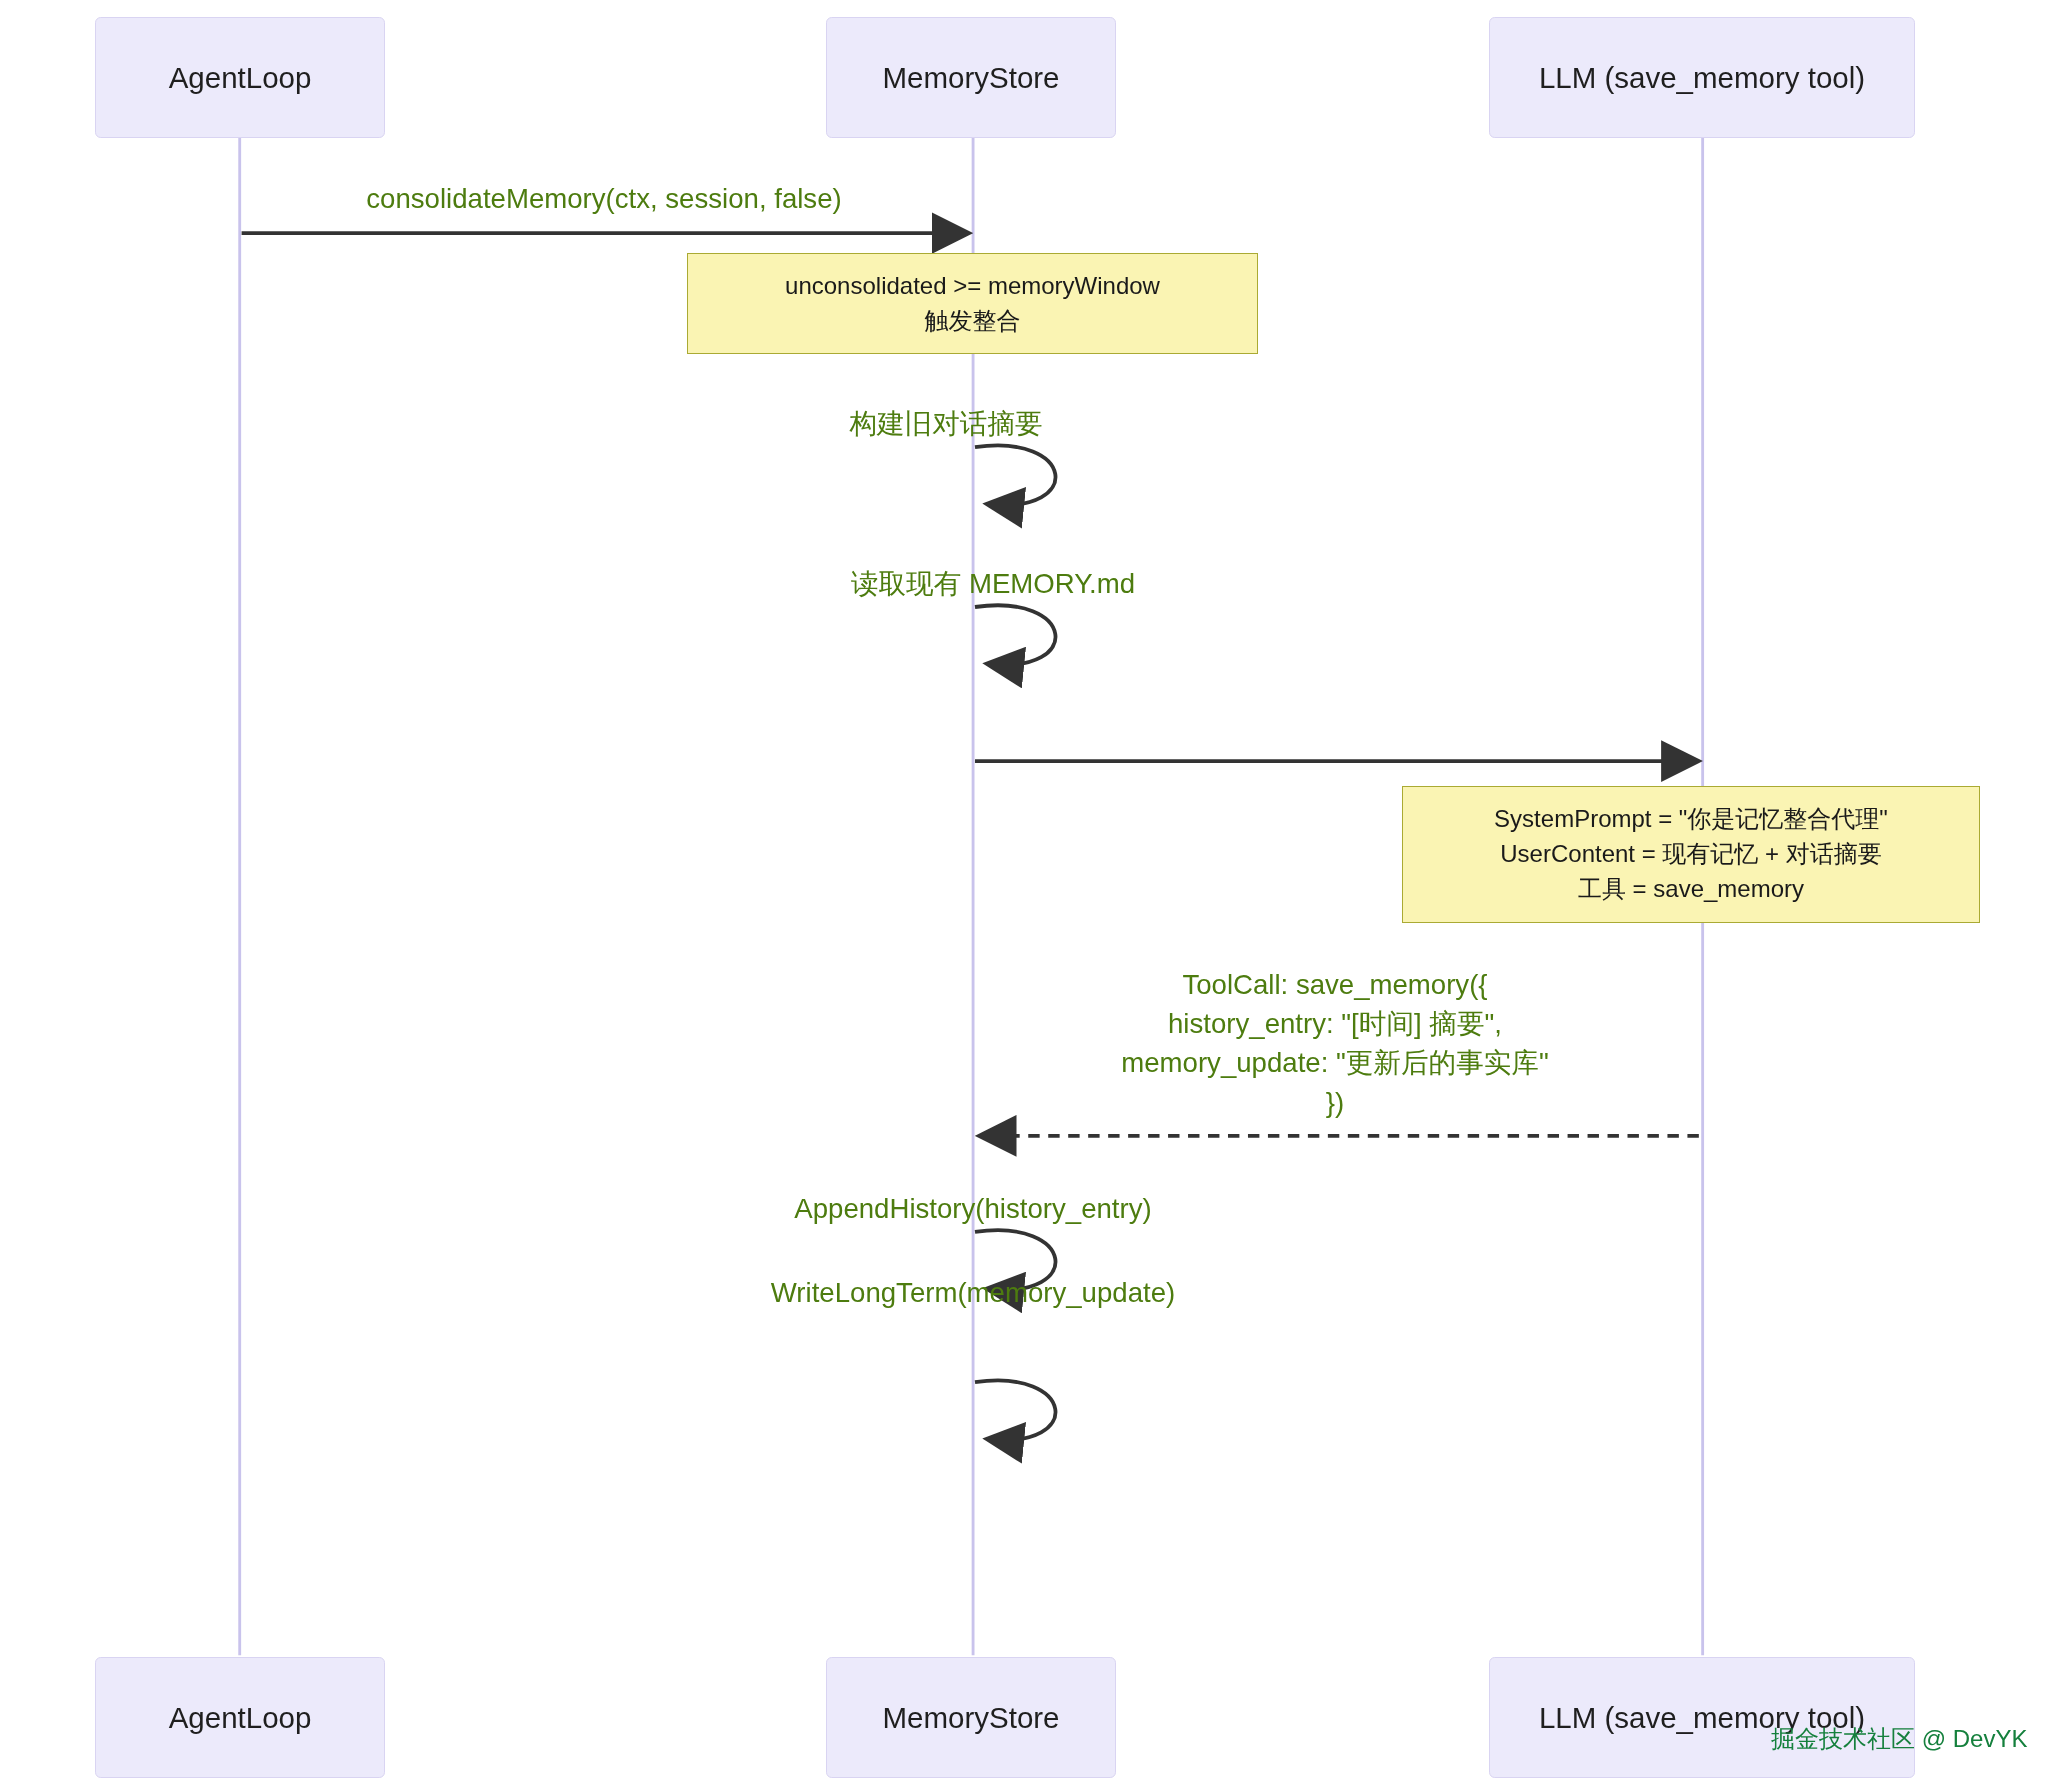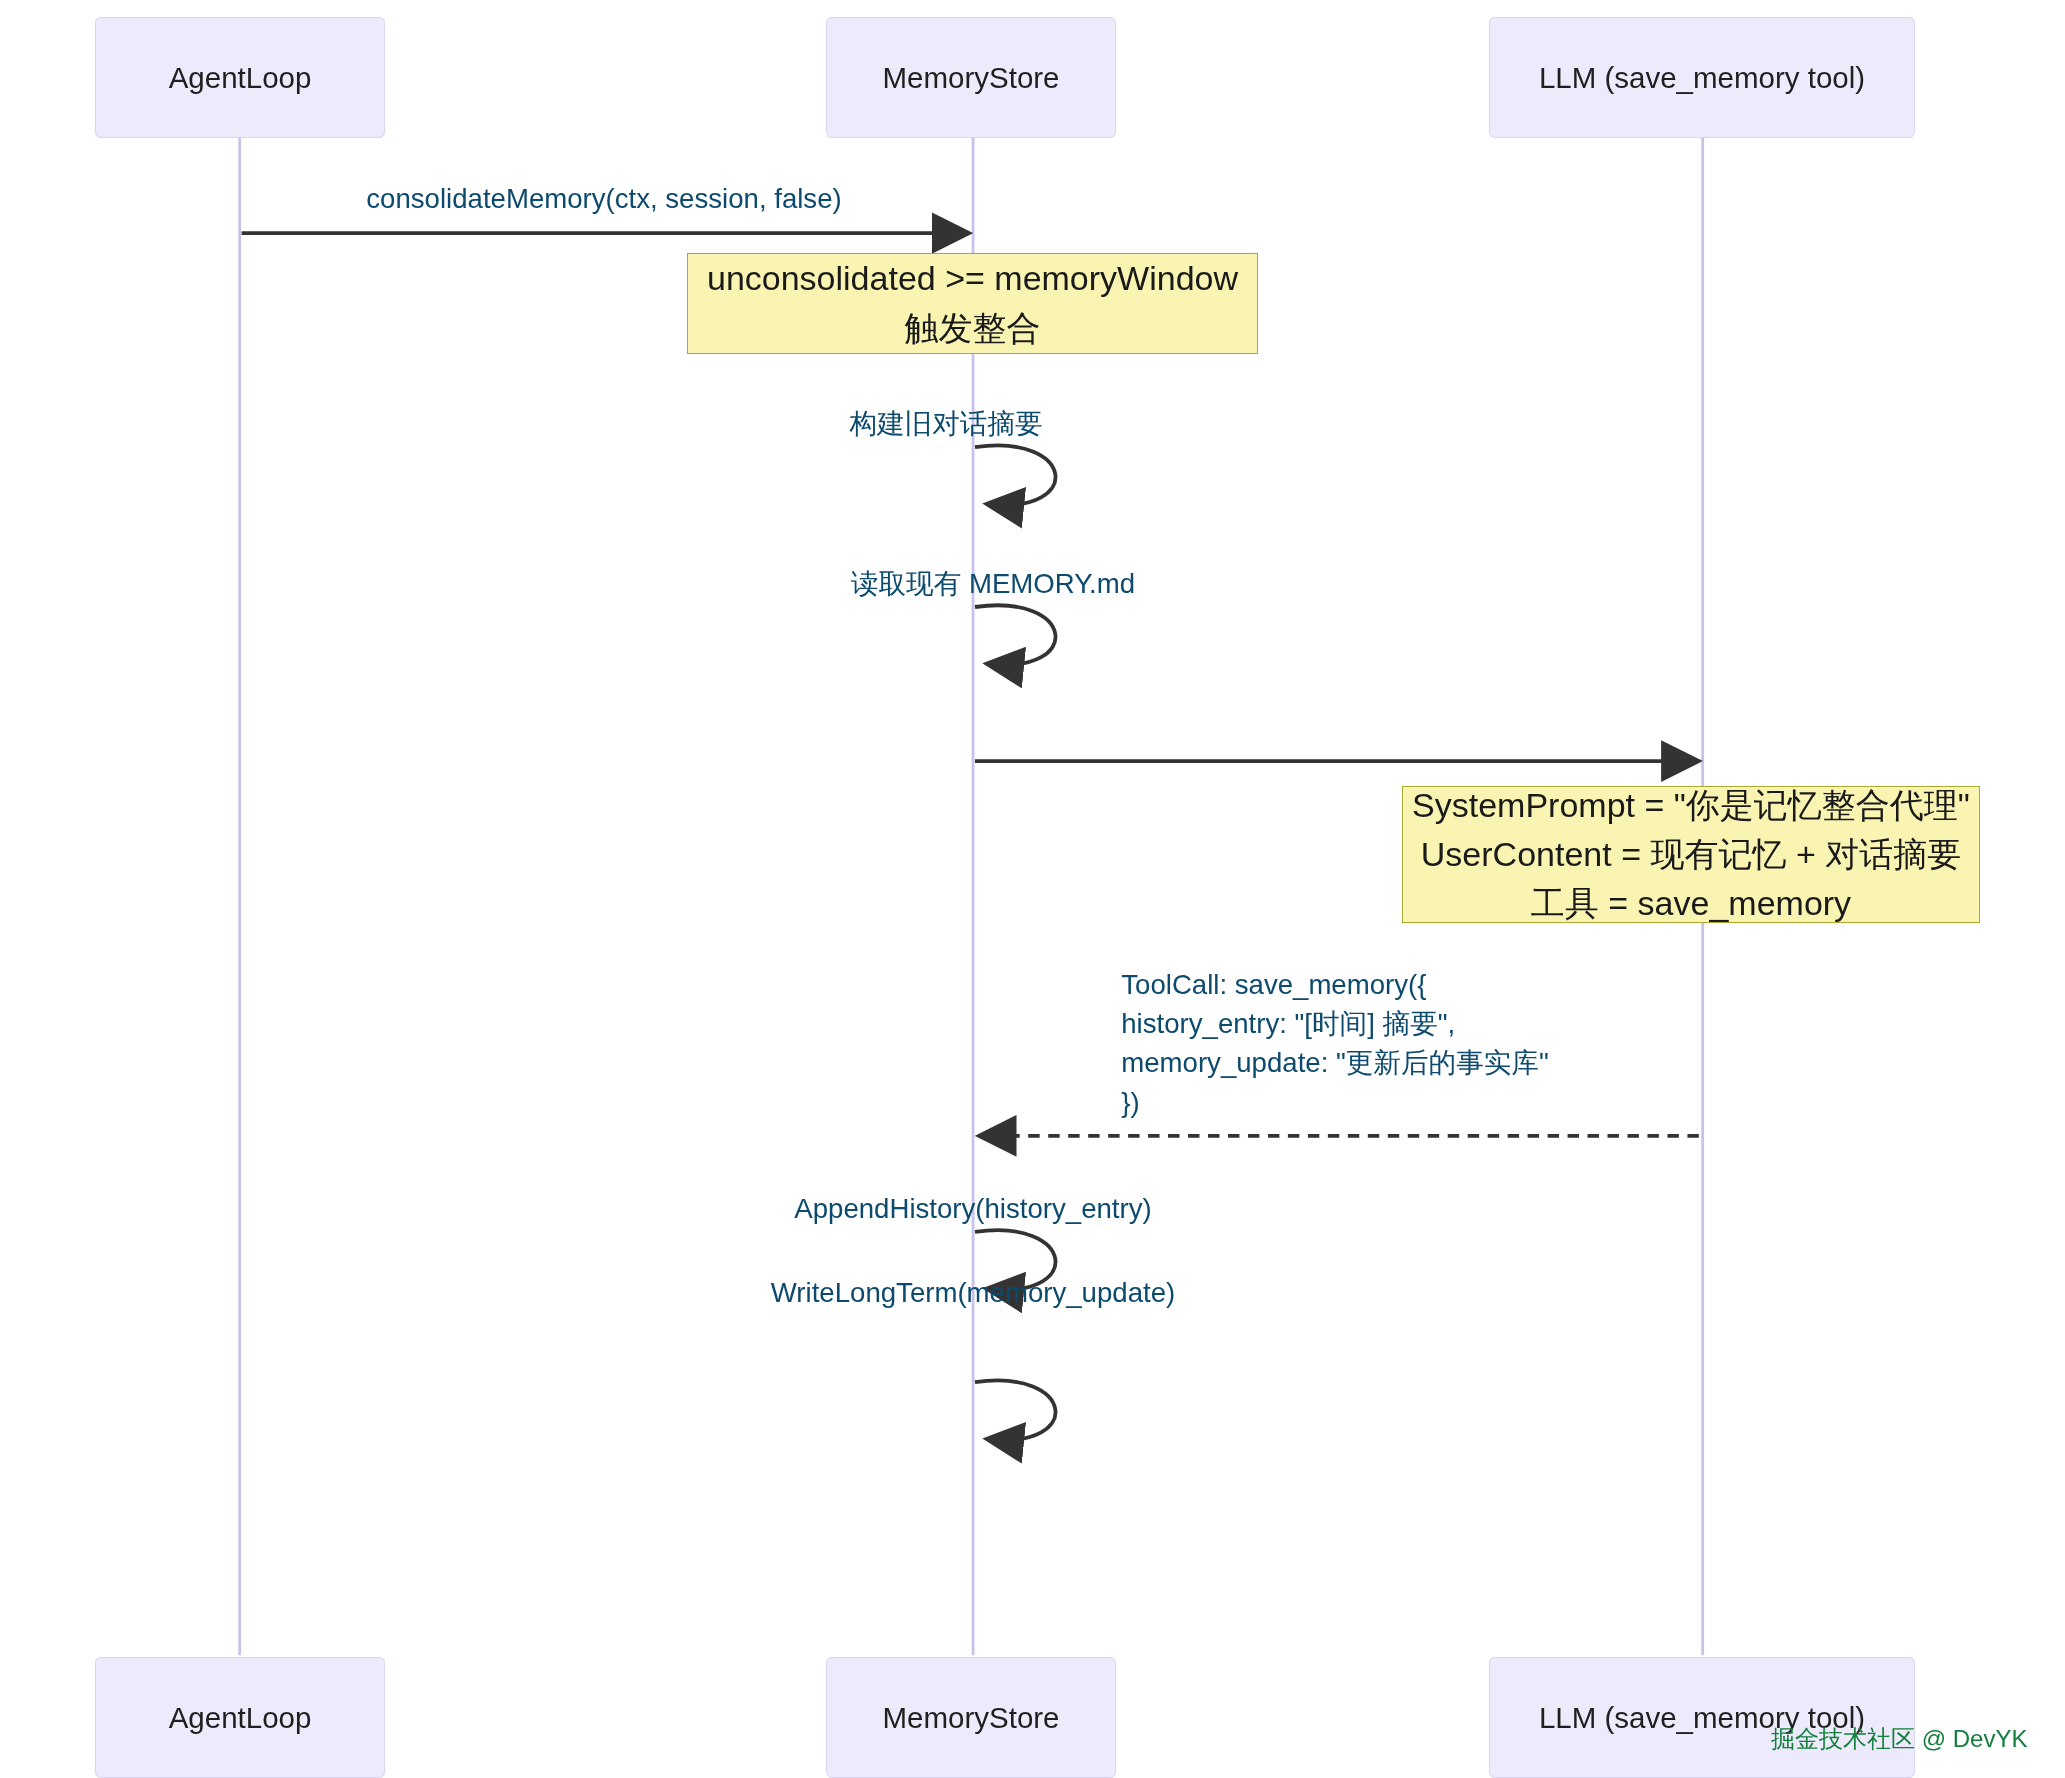--- a/index.html
+++ b/index.html
@@ -47,33 +47,34 @@
   .note {
     position: absolute;
     box-sizing: border-box;
     background: #FAF4B3;
     border: 1.9px solid #AAAA33;
     display: flex;
     flex-direction: column;
     align-items: center;
     justify-content: center;
     color: #1a1a1a;
-    font-size: 34px;
+    font-size: 24px;
     line-height: 1.45;
     text-align: center;
     padding: 9.5px 17px;
   }
   .note .nline { display: block; white-space: nowrap; }
 
   
   .msg-label {
     position: absolute;
-    color: #0c4a6e;
+    color: #4d7c0f;
     font-size: 27.6px;
     line-height: 1.42;
+    text-align: center;
     white-space: nowrap;
     transform: translateX(-50%);
   }
   .msg-label .mline { display: block; }
 
   
   .watermark {
     position: absolute;
     color: #15803d;
     font-size: 24px;

